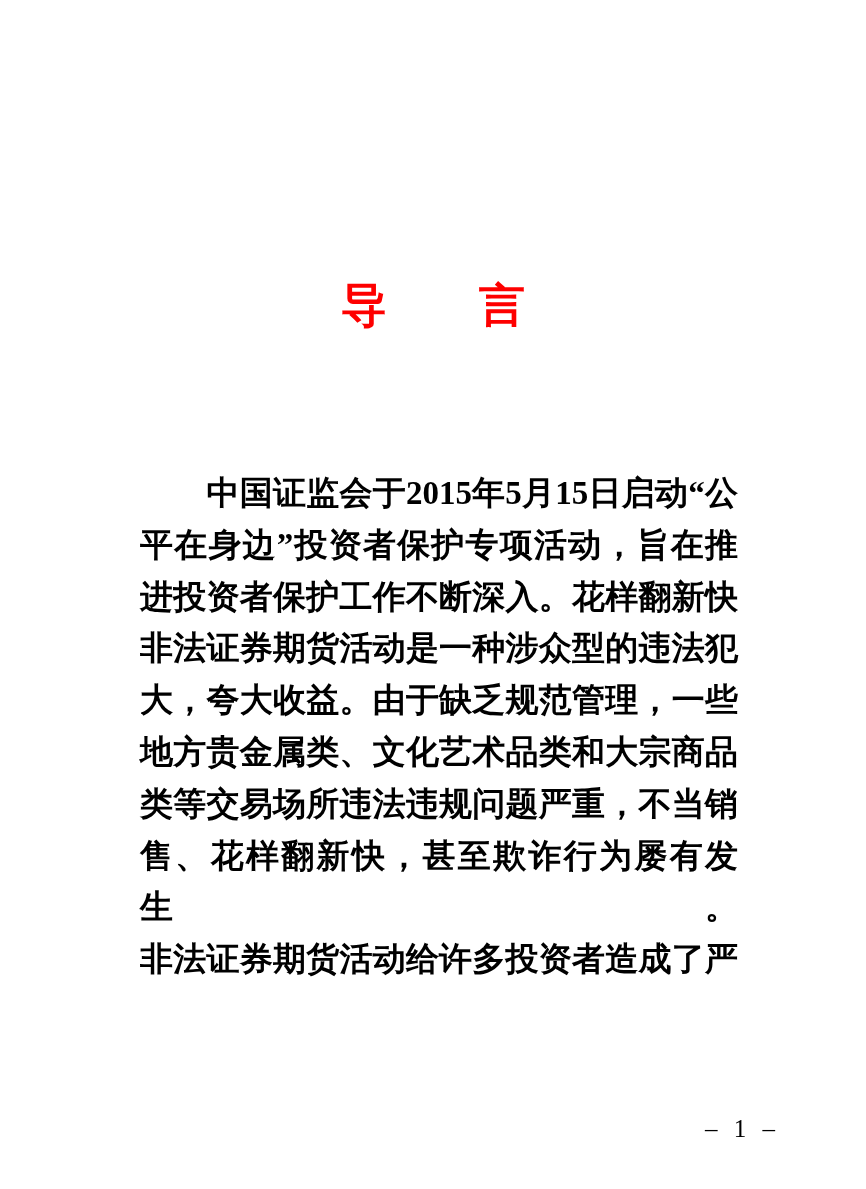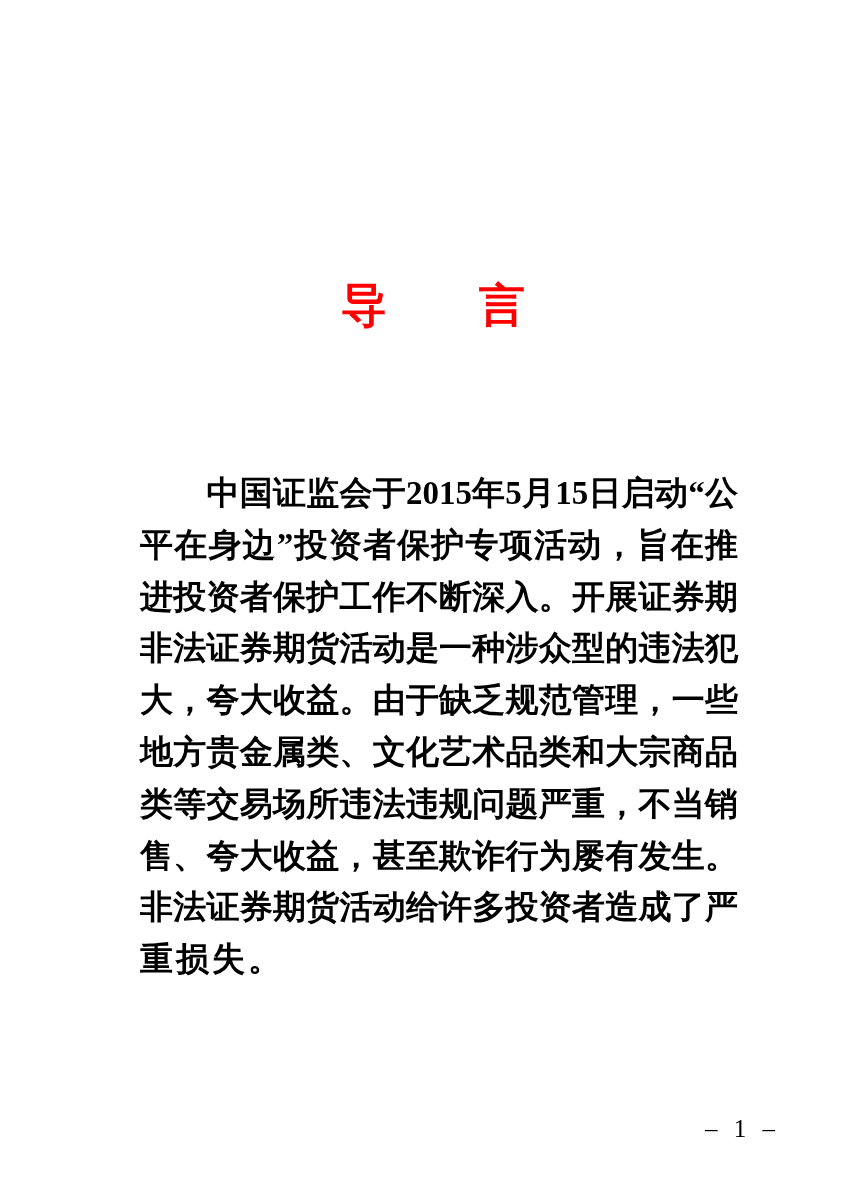--- a/index.html
+++ b/index.html
@@ -64,25 +64,24 @@
 </head>
 <body>
 
 <div class="page">
 
   <h1 class="doc-title">导　　言</h1>
 
   <div class="body-text">
     <div class="body-line">　　中国证监会于2015年5月15日启动“公</div>
     <div class="body-line">平在身边”投资者保护专项活动，旨在推</div>
-    <div class="body-line">进投资者保护工作不断深入。开展证券期</div>
+    <div class="body-line">进投资者保护工作不断深入。花样翻新快</div>
     <div class="body-line">非法证券期货活动是一种涉众型的违法犯</div>
     <div class="body-line">大，夸大收益。由于缺乏规范管理，一些</div>
     <div class="body-line">地方贵金属类、文化艺术品类和大宗商品</div>
     <div class="body-line">类等交易场所违法违规问题严重，不当销</div>
-    <div class="body-line">售、夸大收益，甚至欺诈行为屡有发生。</div>
+    <div class="body-line">售、花样翻新快，甚至欺诈行为屡有发生。</div>
     <div class="body-line">非法证券期货活动给许多投资者造成了严</div>
-    <div class="body-line last-line">重损失。</div>
   </div>
 
   <div class="page-number">– 1 –</div>
 
 </div>
 
 </body></html>

